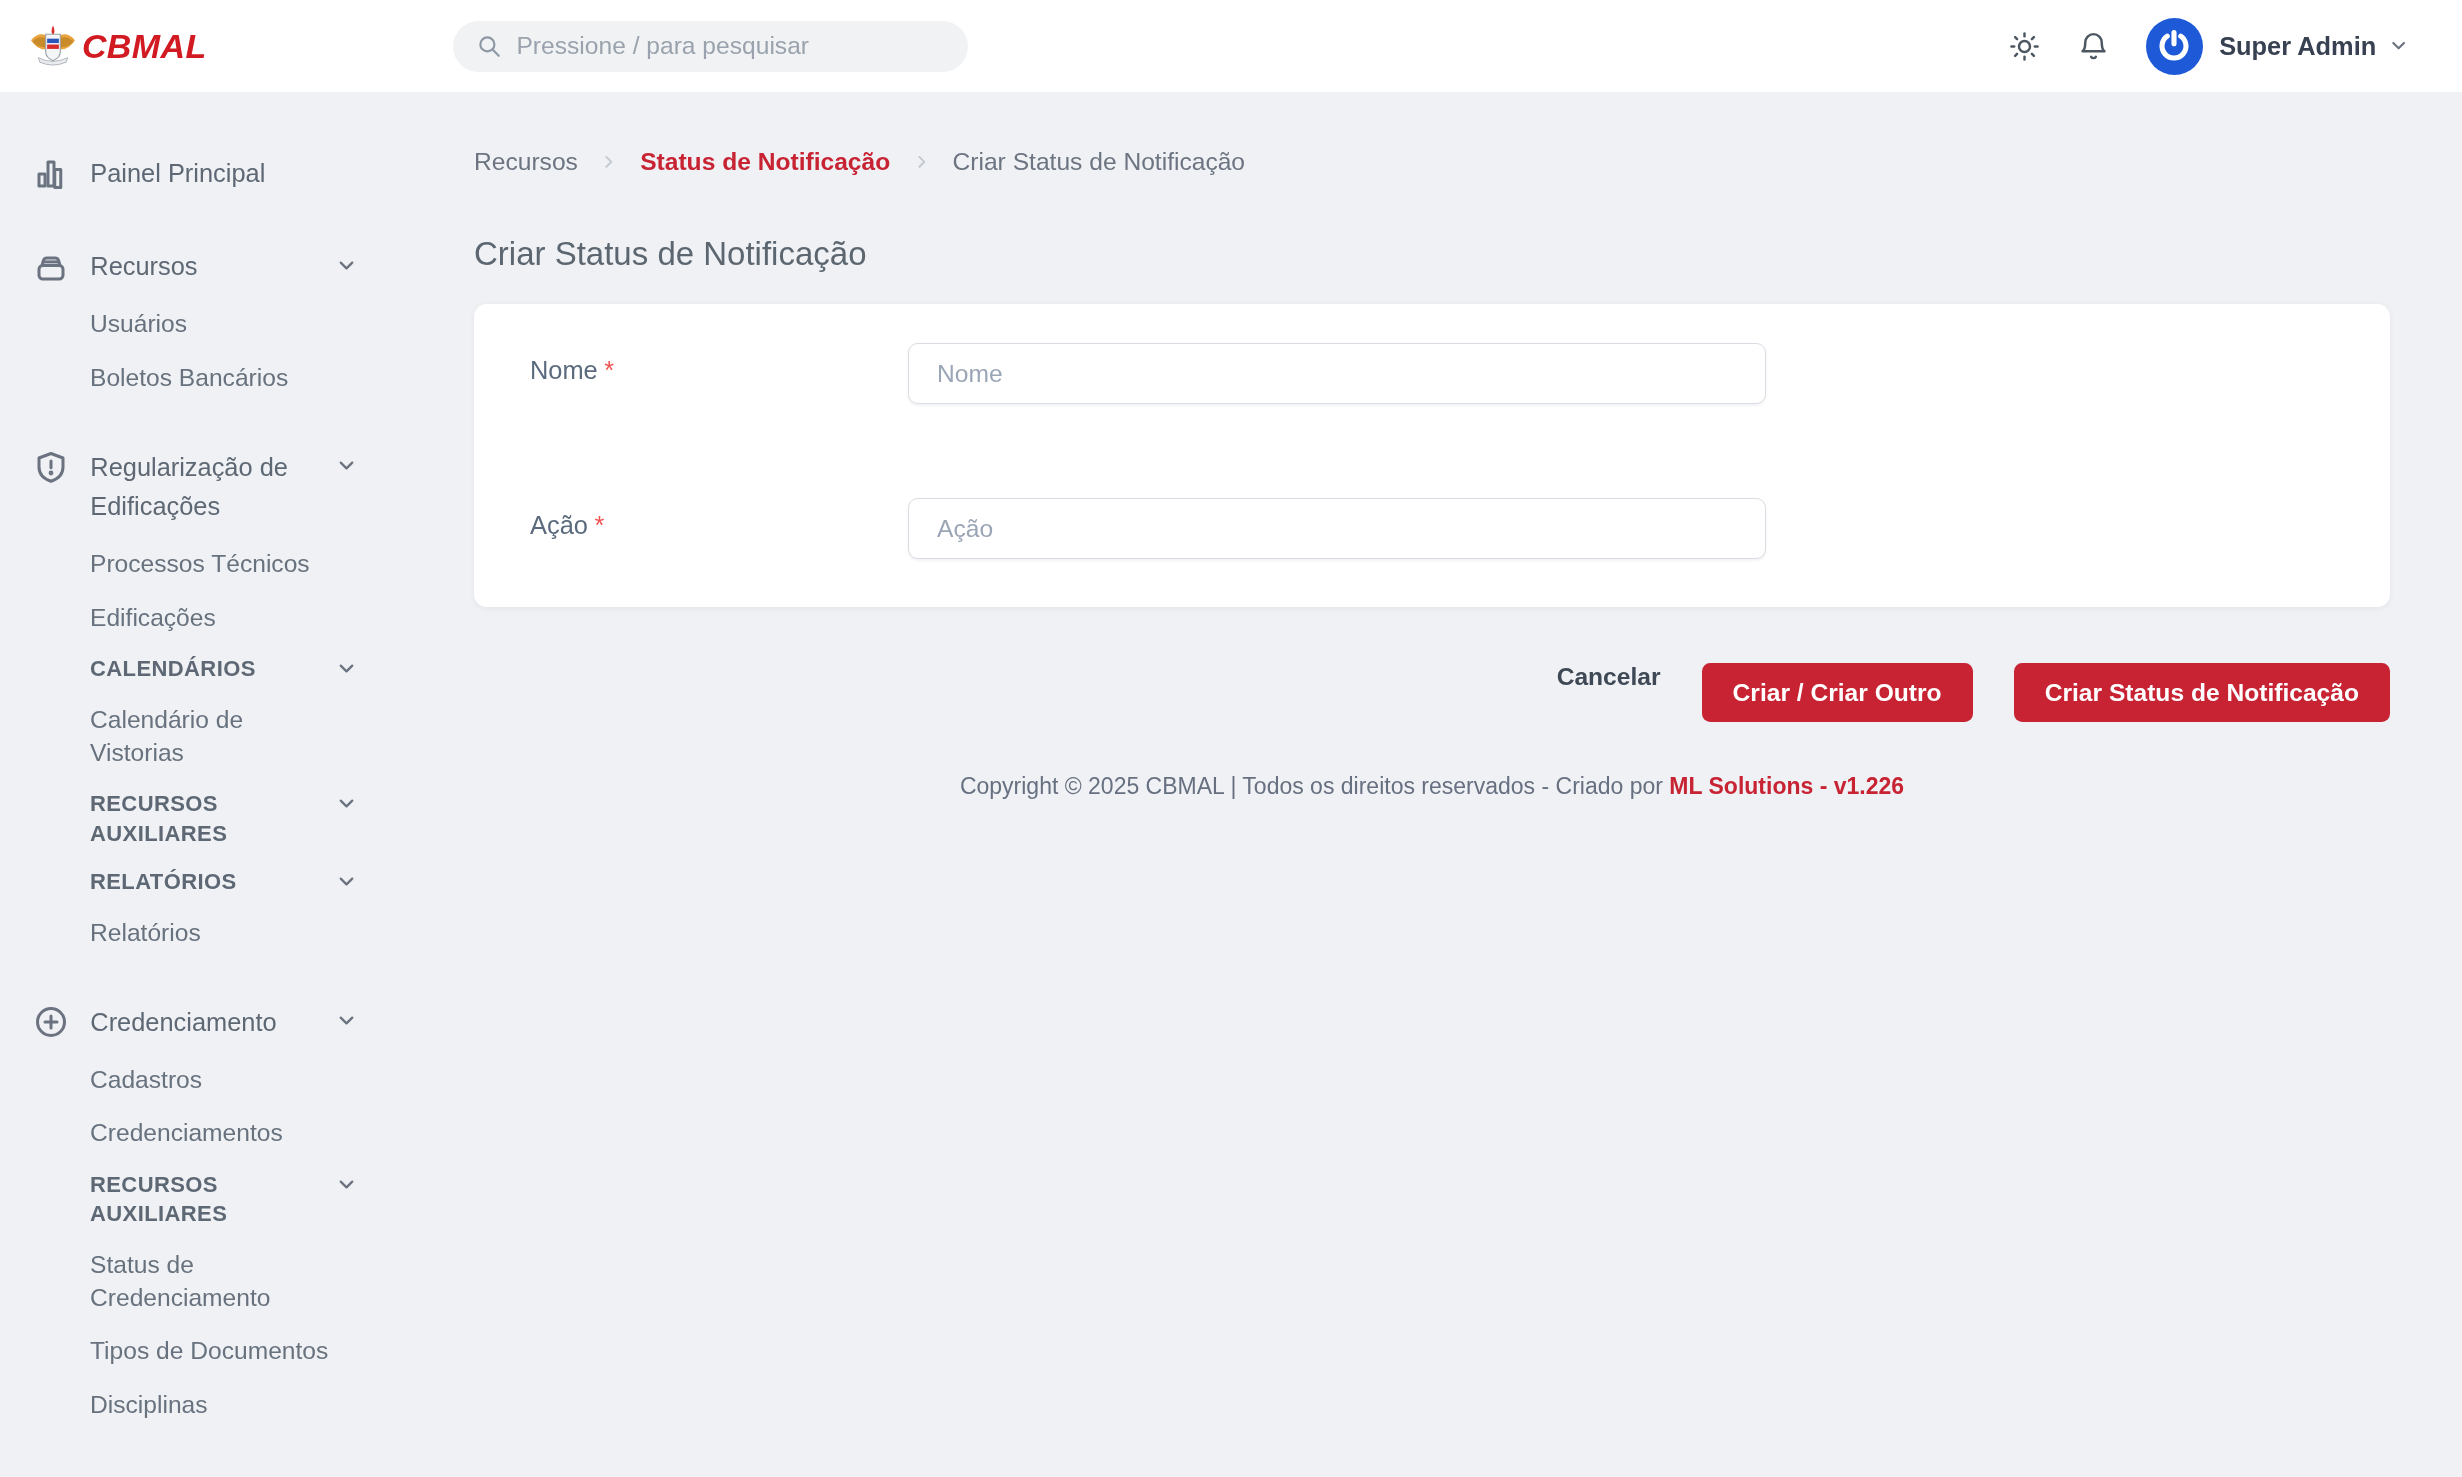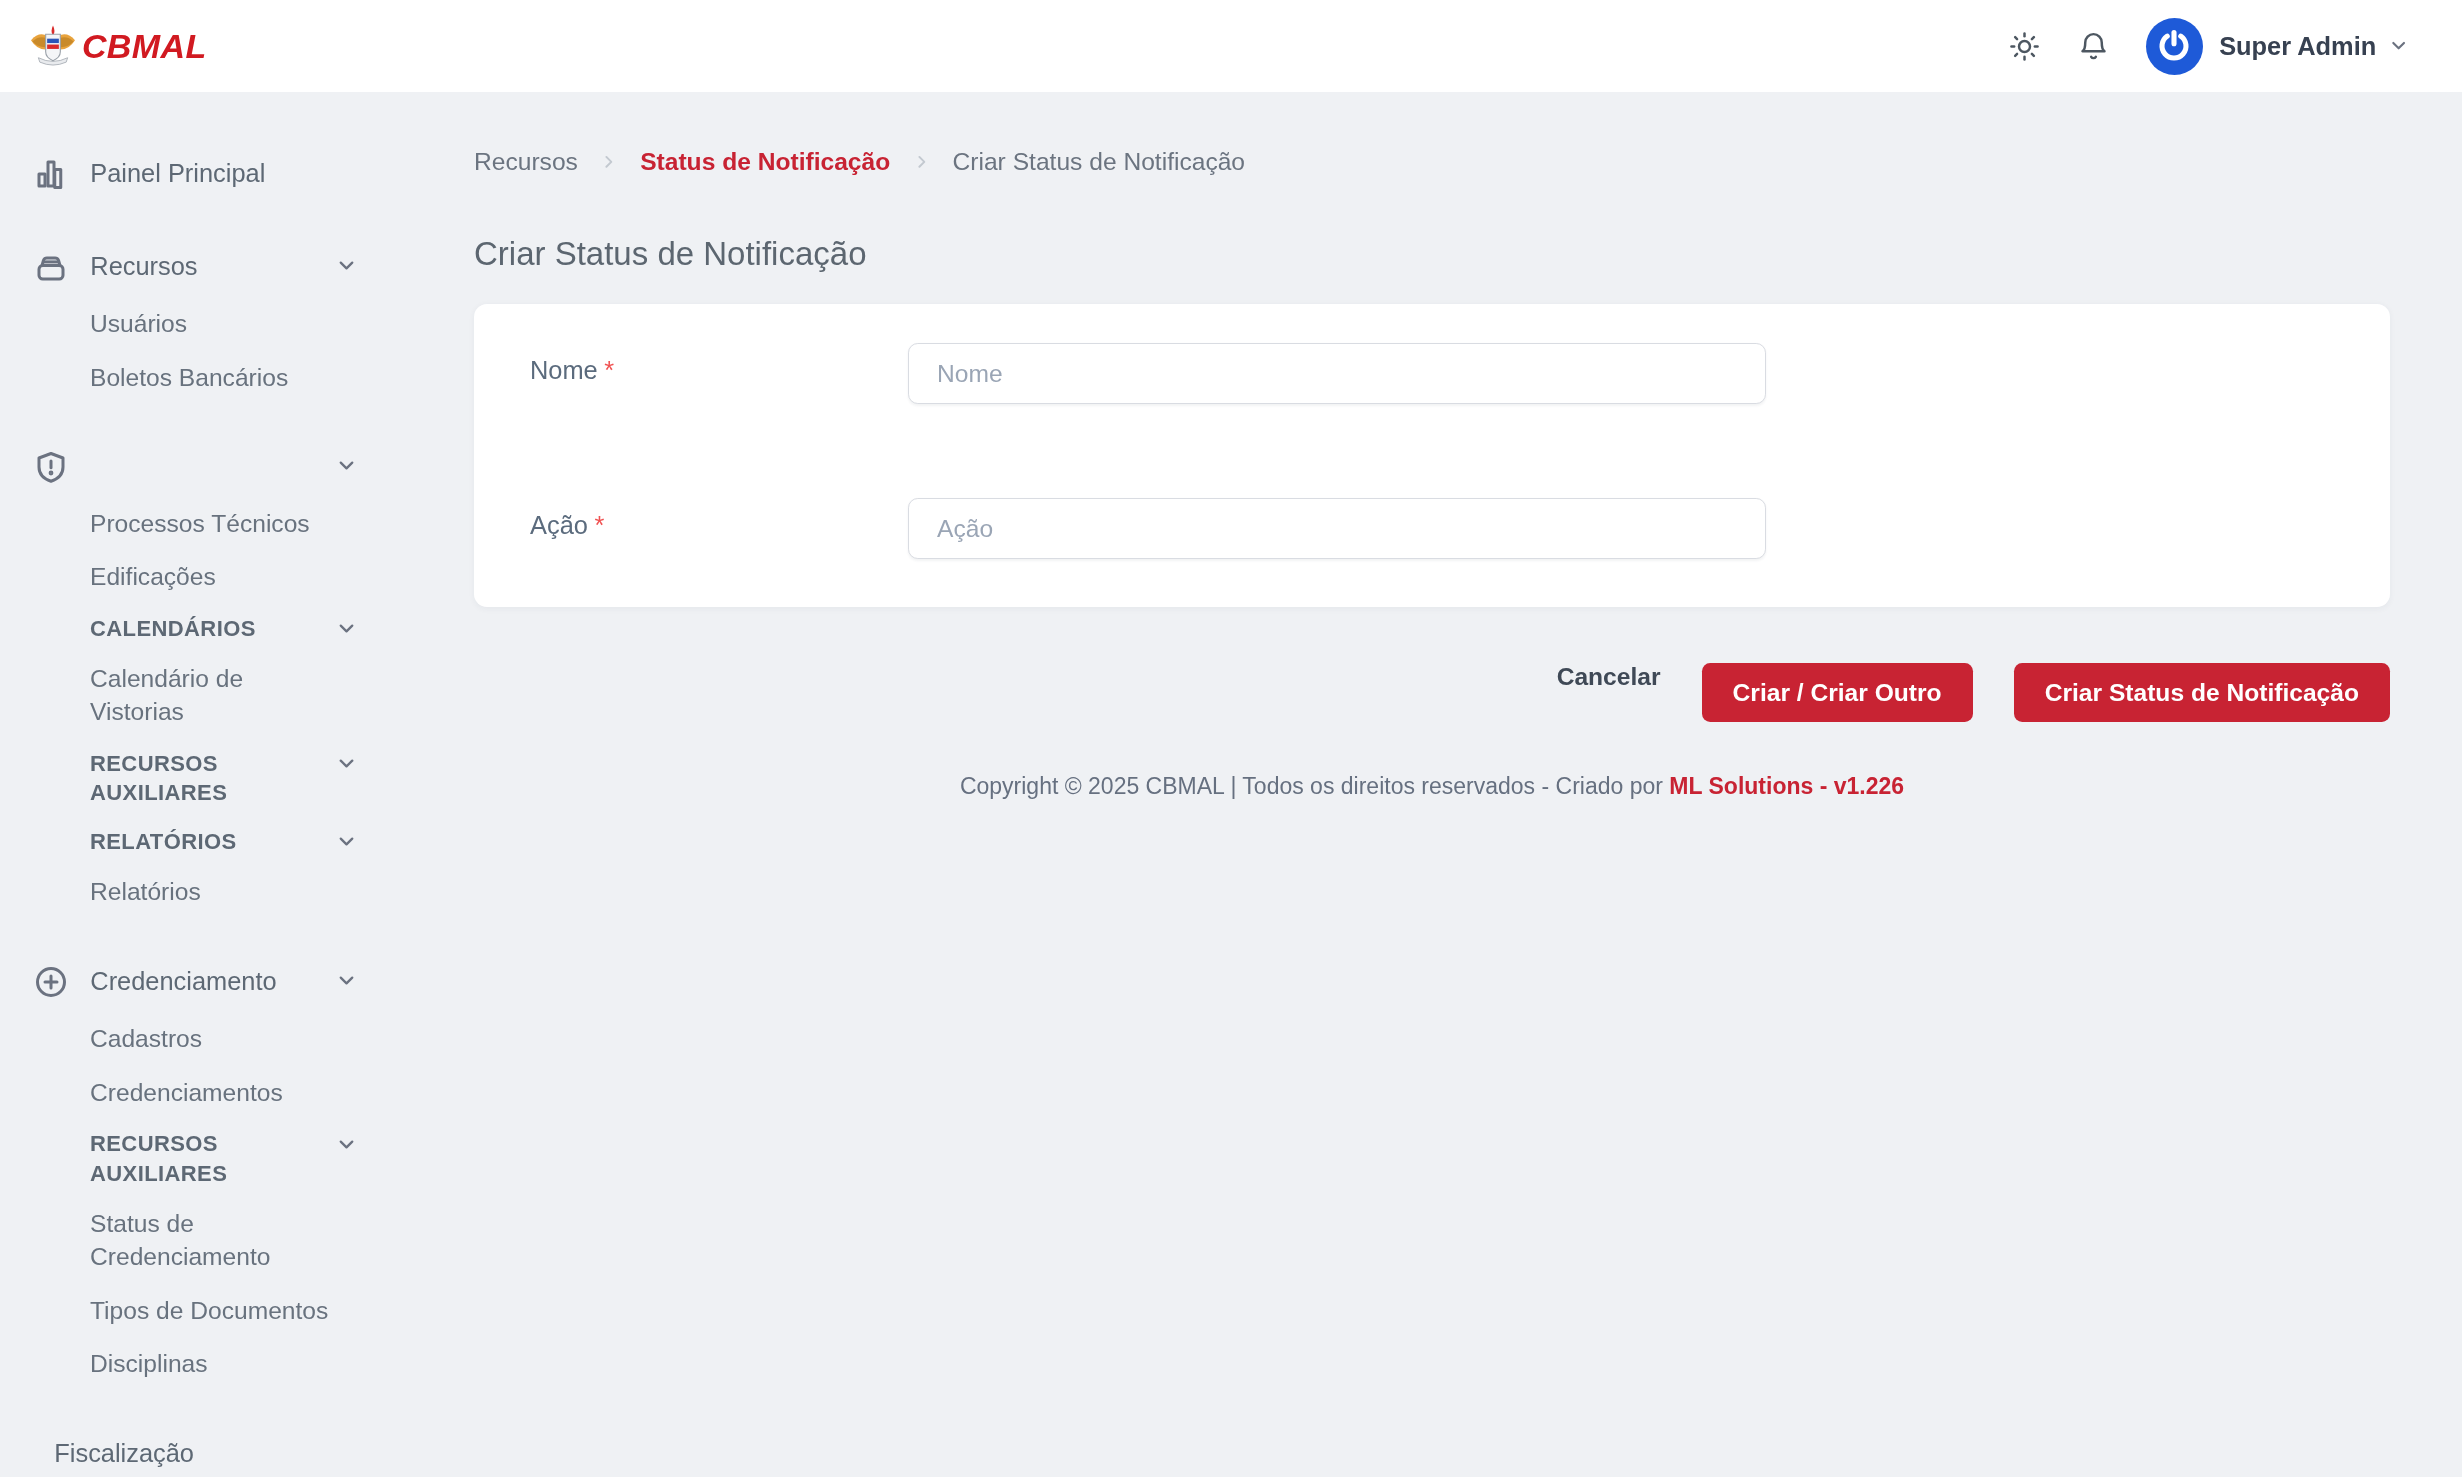--- a/index.html
+++ b/index.html
@@ -96,20 +96,29 @@
         <path d="M32 2 Q28 10 32 16 Q36 10 32 2Z" fill="#d92b2b"></path>
         <path d="M22 14 h20 v24 q0 8 -10 12 q-10 -4 -10 -12 Z" fill="#f4f5f7" stroke="#9aa1a9" stroke-width="1.5"></path>
         <rect x="24" y="20" width="16" height="6" fill="#2b55b8"></rect>
         <rect x="24" y="28" width="16" height="6" fill="#d92b2b"></rect>
         <path d="M12 46 Q32 56 52 46 L50 52 Q32 60 14 52 Z" fill="#e9ebee" stroke="#9aa1a9" stroke-width="1"></path>
       </svg>
     </span>
     <span class="logo-text">CBMAL</span>
   </div>
 
+  <div class="search-pill">
+    <span>
+      <svg width="26" height="26" viewBox="0 0 24 24" fill="none" stroke="#8e98a4" stroke-width="2" stroke-linecap="round">
+        <circle cx="10.5" cy="10.5" r="6.5"></circle>
+          <line x1="15.5" y1="15.5" x2="21" y2="21"></line>
+      </svg>
+    </span>
+    <input type="text" placeholder="Pressione / para pesquisar" style="">
+  </div>
 
   <div class="header-right">
     <span class="icon-btn">
       <svg width="33" height="33" viewBox="0 0 24 24" fill="none" stroke="#4d5761" stroke-width="1.8" stroke-linecap="round">
         <circle cx="12" cy="12" r="4"></circle>
         <line x1="12" y1="2.5" x2="12" y2="4.5"></line>
           <line x1="12" y1="19.5" x2="12" y2="21.5"></line>
         <line x1="2.5" y1="12" x2="4.5" y2="12"></line>
           <line x1="19.5" y1="12" x2="21.5" y2="12"></line>
         <line x1="5.2" y1="5.2" x2="6.6" y2="6.6"></line>
@@ -177,20 +186,21 @@
         <span class="side-label">Boletos Bancários</span>
       </div>
       <div class="side-row side-item mt-group">
         <span class="side-icon">
           <svg width="36" height="36" viewBox="0 0 24 24" fill="none" stroke="#6b7280" stroke-width="2" stroke-linecap="round" stroke-linejoin="round">
             <path d="M12 3 l8 3 v6 c0 5 -3.5 8 -8 9.5 C7.5 20 4 17 4 12 V6 Z"></path>
             <line x1="12" y1="8" x2="12" y2="12.5"></line>
             <circle cx="12" cy="16" r="0.6" fill="#6b7280"></circle>
           </svg>
         </span>
+        <span class="side-label">Regularização de Edificações</span>
         <span class="side-chevron">
           <svg width="23" height="23" viewBox="0 0 24 24" fill="none" stroke="#6b7280" stroke-width="2.4" stroke-linecap="round" stroke-linejoin="round">
             <polyline points="6 9 12 15 18 9"></polyline>
           </svg>
         </span>
       </div>
       <div class="side-row side-sub">
         <span class="side-label">Processos Técnicos</span>
       </div>
       <div class="side-row side-sub">

